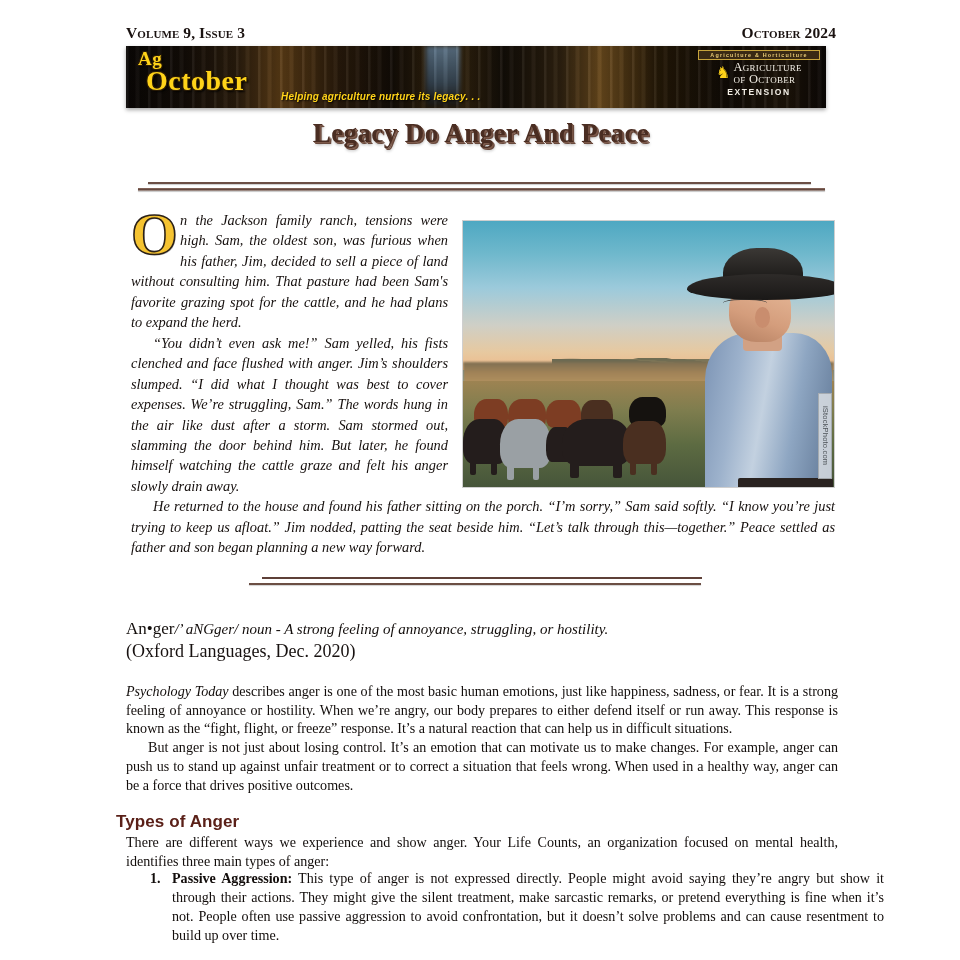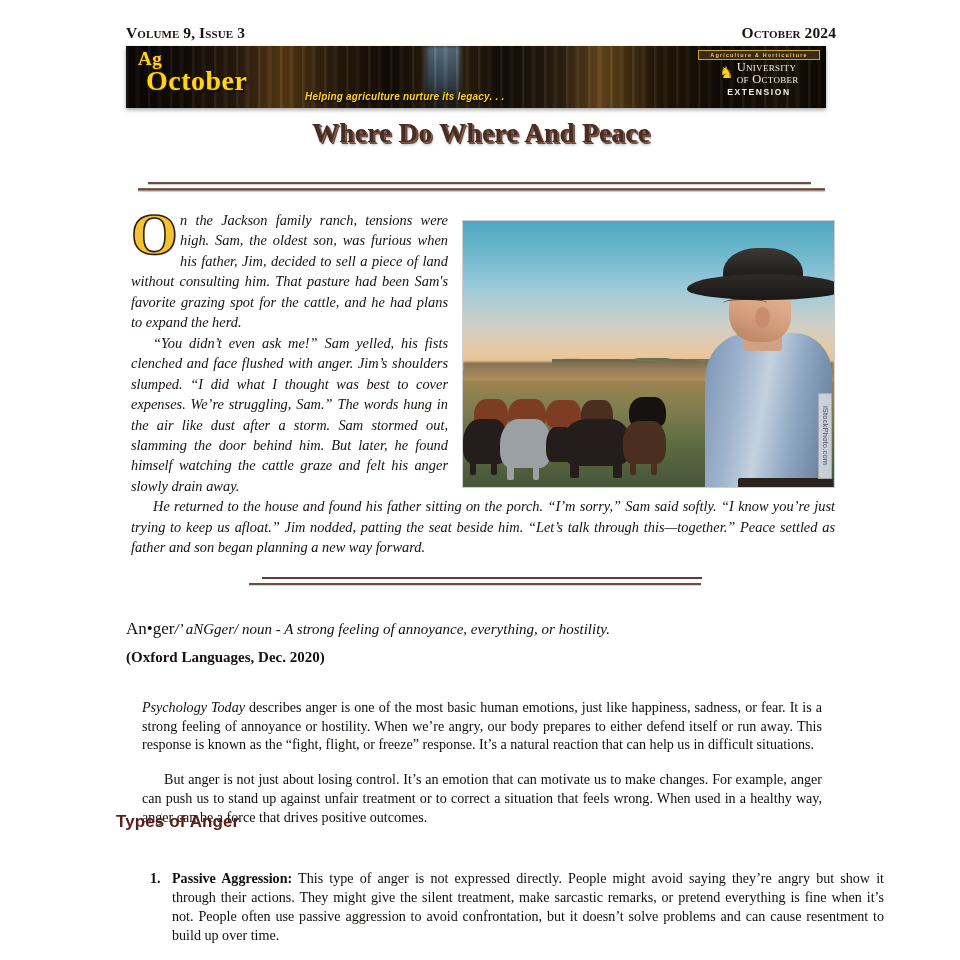--- a/index.html
+++ b/index.html
@@ -120,21 +120,20 @@
     bottom: 6px;
     z-index: 4;
     font-family: "Liberation Sans", "DejaVu Sans", sans-serif;
     font-weight: bold;
     font-style: italic;
     font-size: 10px;
     color: #ffd319;
     letter-spacing: 0.2px;
     text-shadow: 1px 1px 2px rgba(0,0,0,0.95);
     white-space: nowrap;
-    padding-left: 24px;
   }
 
   .uw-logo {
     position: absolute;
     right: 6px;
     top: 4px;
     width: 122px;
     height: 54px;
     z-index: 4;
     text-align: center;
@@ -429,39 +428,38 @@
     font-weight: normal;
     font-size: 17px;
   }
   .def-rest {
     font-family: "Liberation Serif", "DejaVu Serif", serif;
     font-style: italic;
     font-size: 15px;
   }
   .def-source {
     display: block;
-    margin-top: 10px;
-    font-size: 15px;
+    margin-top: 2px;
+    font-size: 18px;
     color: #171110;
-    font-weight: bold;
   }
 
   
   .body-copy {
     position: absolute;
     left: 126px;
     top: 682px;
     width: 712px;
     font-family: "Liberation Serif", "DejaVu Serif", serif;
     font-size: 14.1px;
     line-height: 1.33;
     text-align: justify;
     color: #120d0b;
   }
-  .body-copy p { margin: 16px; }
+  .body-copy p { margin: 0; }
   .body-copy p + p { text-indent: 22px; }
   .body-copy em { font-style: italic; }
 
   .section-head {
     position: absolute;
     left: 116px;
     top: 812px;
     font-family: "Liberation Sans", "DejaVu Sans", sans-serif;
     font-weight: bold;
     font-size: 17px;
@@ -519,30 +517,30 @@
       <span class="w2">October</span>
     </div>
 
     <div class="tagline">Helping agriculture nurture its legacy. . .</div>
 
     <div class="uw-logo">
       <span class="uw-ribbon">Agriculture &amp; Horticulture</span>
       <span class="uw-name">
         <span class="uw-horse">♞</span>
         <span class="uw-lines">
-          <span class="l1">University</span>
+          <span class="l1">Agriculture</span>
           <span class="l2">of October</span>
         </span>
       </span>
       <span class="uw-ext">EXTENSION</span>
     </div>
   </div>
 
   <div class="headline">
-    <span class="hl1">Where Do Where And Peace</span>
+    <span class="hl1">Legacy Do Anger And Peace</span>
   </div>
   <div class="rule-top"></div>
   <div class="rule-bottom"></div>
 
   <div class="story">
 
     <div class="photo">
       <div class="ph-sky"></div>
       <div class="ph-trees"></div>
       <div class="ph-horizon"></div>
@@ -594,31 +592,32 @@
     <p>n the Jackson family ranch, tensions were high. Sam, the oldest son, was furious when his father, Jim, decided to sell a piece of land without consulting him. That pasture had been Sam's favorite grazing spot for the cattle, and he had plans to expand the herd.</p>
     <p class="indent">“You didn’t even ask me!” Sam yelled, his fists clenched and face flushed with anger. Jim’s shoulders slumped. “I did what I thought was best to cover expenses. We’re struggling, Sam.” The words hung in the air like dust after a storm. Sam stormed out, slamming the door behind him. But later, he found himself watching the cattle graze and felt his anger slowly drain away.</p>
     <p class="indent">He returned to the house and found his father sitting on the porch. “I’m sorry,” Sam said softly. “I know you’re just trying to keep us afloat.” Jim nodded, patting the seat beside him. “Let’s talk through this—together.” Peace settled as father and son began planning a new way forward.</p>
   </div>
 
   <div class="divider-top"></div>
   <div class="divider-bottom"></div>
 
   <div class="definition">
     <div class="def-line1">
-      <span class="def-word">An•ger</span><span class="def-rest">/’ aNGger/  noun - A strong feeling of  annoyance, everything, or hostility.</span>
+      <span class="def-word">An•ger</span><span class="def-rest">/’ aNGger/  noun - A strong feeling of  annoyance, struggling, or hostility.</span>
     </div>
     <span class="def-source">(Oxford Languages, Dec. 2020)</span>
   </div>
 
   <div class="body-copy">
     <p><em>Psychology Today</em><span> describes anger is one of the most basic human emotions, just like happiness, sadness, or fear. It is a strong feeling of annoyance or hostility. When we’re angry, our body prepares to either defend itself or run away. This response is known as the “fight, flight, or freeze” response. It’s a natural reaction that can help us in difficult situations.</span></p>
     <p>But anger is not just about losing control. It’s an emotion that can motivate us to make changes. For example, anger can push us to stand up against unfair treatment or to correct a situation that feels wrong. When used in a healthy way, anger can be a force that drives positive outcomes.</p>
   </div>
 
   <div class="section-head">Types of Anger</div>
+  <div class="section-intro">There are different ways we experience and show anger. Your Life Counts, an organization focused on mental health, identifies three main types of anger:</div>
 
   <ol class="num-list">
     <li>
       <span class="num">1.</span><span class="term">Passive Aggression:</span><span> This type of anger is not expressed directly. People might avoid saying they’re angry but show it through their actions. They might give the silent treatment, make sarcastic remarks, or pretend everything is fine when it’s not. People often use passive aggression to avoid confrontation, but it doesn’t solve problems and can cause resentment to build up over time.</span>
     </li>
   </ol>
 
 </div>
 
 </body></html>

